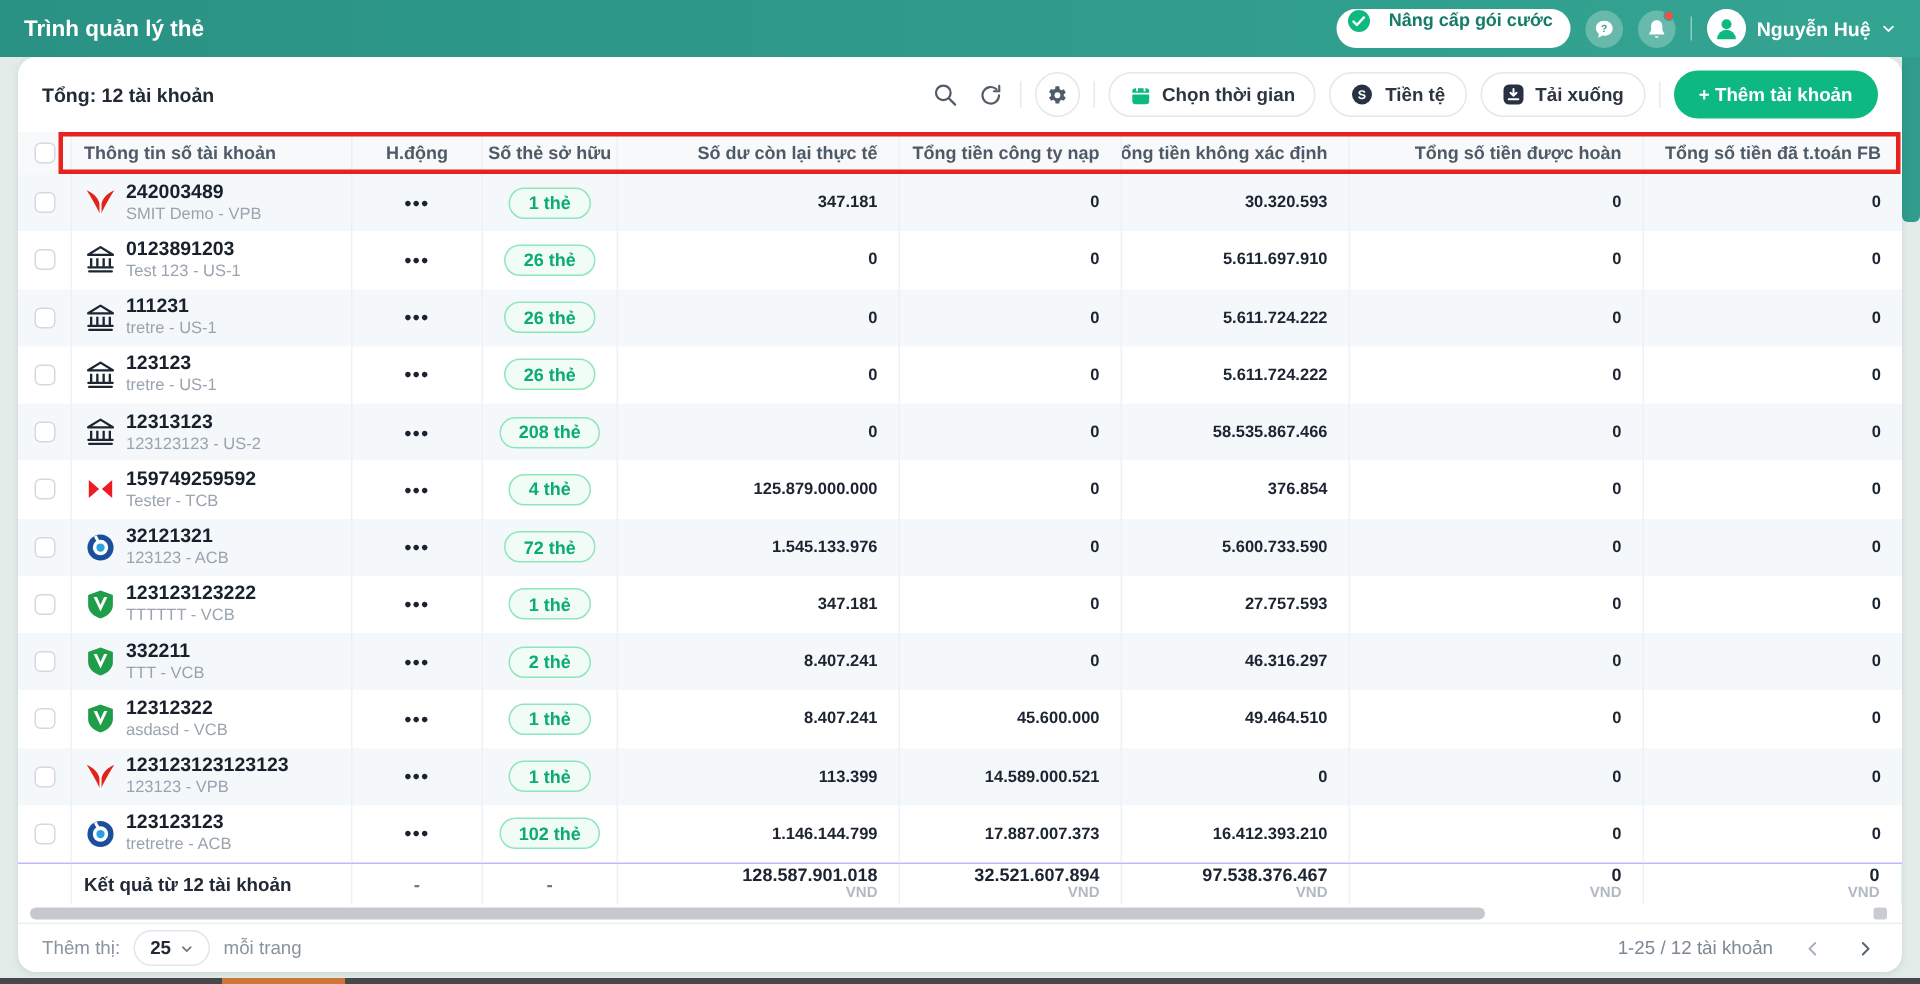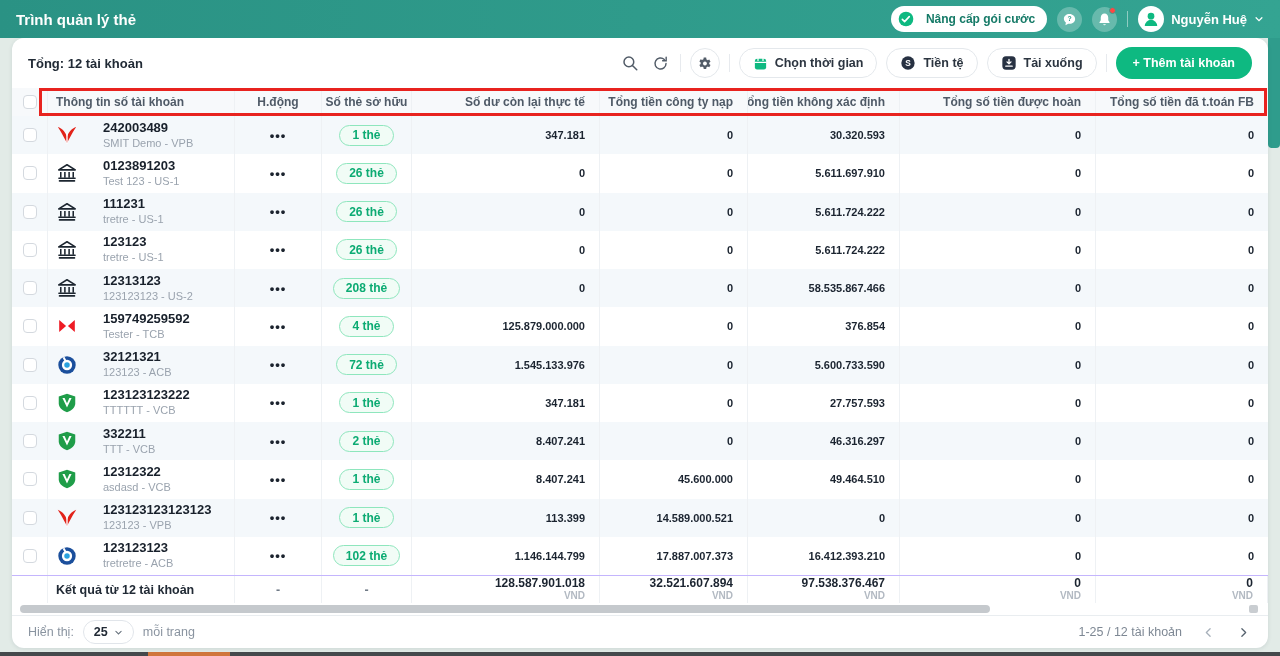--- a/index.html
+++ b/index.html
@@ -13,21 +13,21 @@
   
   .topbar{
     position:absolute; top:0; left:0; right:0; height:38px;
     background:linear-gradient(90deg,#2a9284,#34a492);
     display:flex; align-items:center; padding:0 16px; z-index:2;
   }
   .topbar-title{ color:#fff; font-size:15px; font-weight:700; }
   .topbar-right{ margin-left:auto; display:flex; align-items:center; gap:10px; }
   .pill-upgrade{
     background:#fff; border:none; border-radius:999px; height:26px;
-    display:flex; align-items:center; gap:12px; padding:0 12px 0 7px;
+    display:flex; align-items:flex-start; gap:12px; padding:0 12px 0 7px;
     color:#157a67; font-weight:700; font-size:12px; cursor:pointer;
     font-family:inherit;
   }
   .circle-btn{
     width:25px; height:25px; border-radius:50%;
     background:rgba(255,255,255,.26); border:none;
     display:flex; align-items:center; justify-content:center;
     position:relative; cursor:pointer;
   }
   .notif-dot{
@@ -89,21 +89,21 @@
   .th-label{ font-size:12px; font-weight:700; color:#4f5a67; white-space:nowrap; }
 
   .row{ height:38.25px; background:#fff; cursor:pointer; }
   .row.alt{ background:#f4f8fb; }
 
   .cb{
     width:14px; height:14px; border:1.5px solid #d4d9df; border-radius:4px;
     background:#fff; display:inline-block; cursor:pointer; flex:none;
   }
 
-  .acct{ display:flex; align-items:center; gap:25px; min-width:0; }
+  .acct{ display:flex; align-items:center; gap:6px; min-width:0; }
   .bank-ic{ width:22px; height:22px; flex:none; display:flex; align-items:center; justify-content:center; }
   .acct-txt{ display:flex; flex-direction:column; min-width:0; }
   .acct-num{ font-size:13px; font-weight:700; color:#18202b; line-height:1.15; white-space:nowrap; }
   .acct-sub{ font-size:11px; color:#9aa3ae; line-height:1.2; margin-top:1px; white-space:nowrap; }
 
   .more{ font-size:13px; font-weight:700; color:#1b232e; letter-spacing:1px; cursor:pointer; }
 
   .badge{
     border:1px solid #8ee6bd; background:#f1fcf6; color:#0cab73;
     font-size:12px; font-weight:700; padding:2.5px 12px; border-radius:999px; white-space:nowrap;
@@ -852,21 +852,21 @@
         </span>
       </div>
   </div>
 
   <div class="hscroll">
     <div class="hthumb"></div>
     <div class="hcorner"></div>
   </div>
 
   <div class="pagination">
-    <span>Hiển thị:</span>
+    <span>Thêm thị:</span>
     <button class="page-select">
       <span>25</span>
       <span style="display:flex">
         <svg width="9" height="9" viewBox="0 0 24 24" fill="none" stroke="#6b7680" stroke-width="3" stroke-linecap="round">
             <path d="M5 9l7 7 7-7"></path>
           </svg>
       </span>
     </button>
     <span>mỗi trang</span>
     <div class="pag-right">

